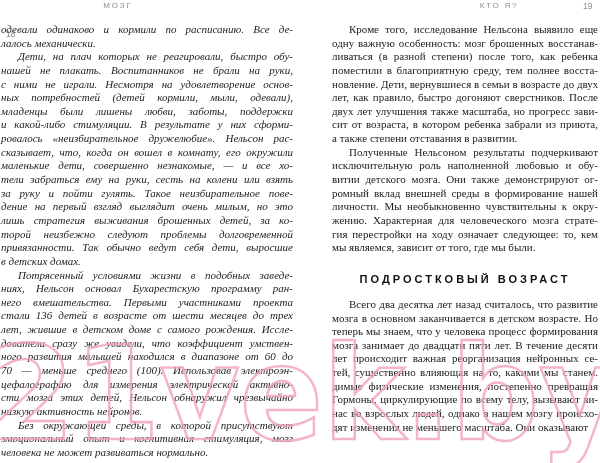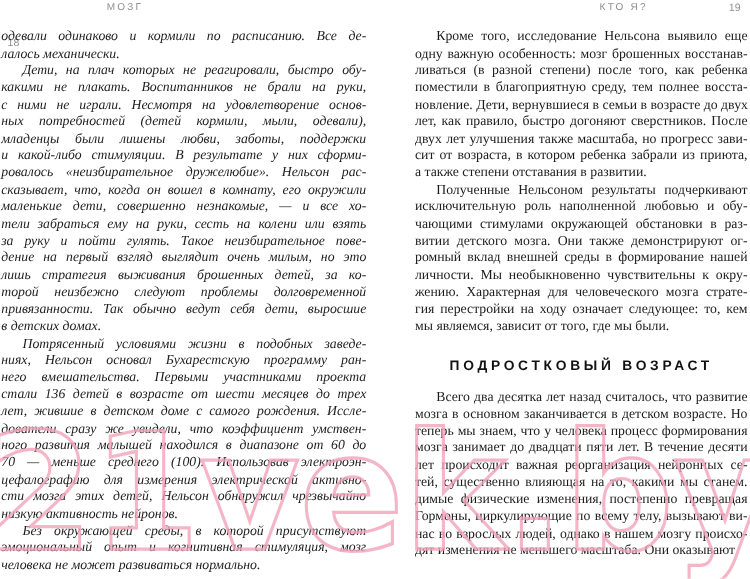--- a/index.html
+++ b/index.html
@@ -61,29 +61,29 @@
     width:640px;
     height:132px;
     pointer-events:none;
     opacity:0.8;
   }
 </style>
 </head>
 <body>
 
 <div class="page-num" style="left:6px;margin-top:28px;">18</div>
-<div class="running-head center" style="left:72px; width:56px;text-align:center;">МОЗГ</div>
+<div class="running-head center" style="left:90px; width:56px;text-align:center;">МОЗГ</div>
 <div class="running-head center" style="left:468px; width:62px;">КТО Я?</div>
 <div class="page-num" style="left:583px;">19</div>
 
 <div class="column col-left">
     <div class="line">одевали одинаково и кормили по расписанию. Все де-</div>
     <div class="line last">лалось механически.</div>
     <div class="line indent">Дети, на плач которых не реагировали, быстро обу-</div>
-    <div class="line">какими не плакать. Воспитанников не брали на руки,</div>
+    <div class="line">нашей не плакать. Воспитанников не брали на руки,</div>
     <div class="line">с ними не играли. Несмотря на удовлетворение основ-</div>
     <div class="line">ных потребностей (детей кормили, мыли, одевали),</div>
     <div class="line">младенцы были лишены любви, заботы, поддержки</div>
     <div class="line">и какой-либо стимуляции. В результате у них сформи-</div>
     <div class="line">ровалось «неизбирательное дружелюбие». Нельсон рас-</div>
     <div class="line">сказывает, что, когда он вошел в комнату, его окружили</div>
     <div class="line">маленькие дети, совершенно незнакомые, — и все хо-</div>
     <div class="line">тели забраться ему на руки, сесть на колени или взять</div>
     <div class="line">за руку и пойти гулять. Такое неизбирательное пове-</div>
     <div class="line">дение на первый взгляд выглядит очень милым, но это</div>
@@ -111,21 +111,20 @@
     <div class="line">одну важную особенность: мозг брошенных восстанав-</div>
     <div class="line">ливаться (в разной степени) после того, как ребенка</div>
     <div class="line">поместили в благоприятную среду, тем полнее восста-</div>
     <div class="line">новление. Дети, вернувшиеся в семьи в возрасте до двух</div>
     <div class="line">лет, как правило, быстро догоняют сверстников. После</div>
     <div class="line">двух лет улучшения также масштаба, но прогресс зави-</div>
     <div class="line">сит от возраста, в котором ребенка забрали из приюта,</div>
     <div class="line last">а также степени отставания в развитии.</div>
     <div class="line indent">Полученные Нельсоном результаты подчеркивают</div>
     <div class="line">исключительную роль наполненной любовью и обу-</div>
-    <div class="line">чающими стимулами окружающей обстановки в раз-</div>
     <div class="line">витии детского мозга. Они также демонстрируют ог-</div>
     <div class="line">ромный вклад внешней среды в формирование нашей</div>
     <div class="line">личности. Мы необыкновенно чувствительны к окру-</div>
     <div class="line">жению. Характерная для человеческого мозга страте-</div>
     <div class="line">гия перестройки на ходу означает следующее: то, кем</div>
     <div class="line last">мы являемся, зависит от того, где мы были.</div>
     <div class="section-heading">ПОДРОСТКОВЫЙ ВОЗРАСТ</div>
     <div class="line indent">Всего два десятка лет назад считалось, что развитие</div>
     <div class="line">мозга в основном заканчивается в детском возрасте. Но</div>
     <div class="line">теперь мы знаем, что у человека процесс формирования</div>

